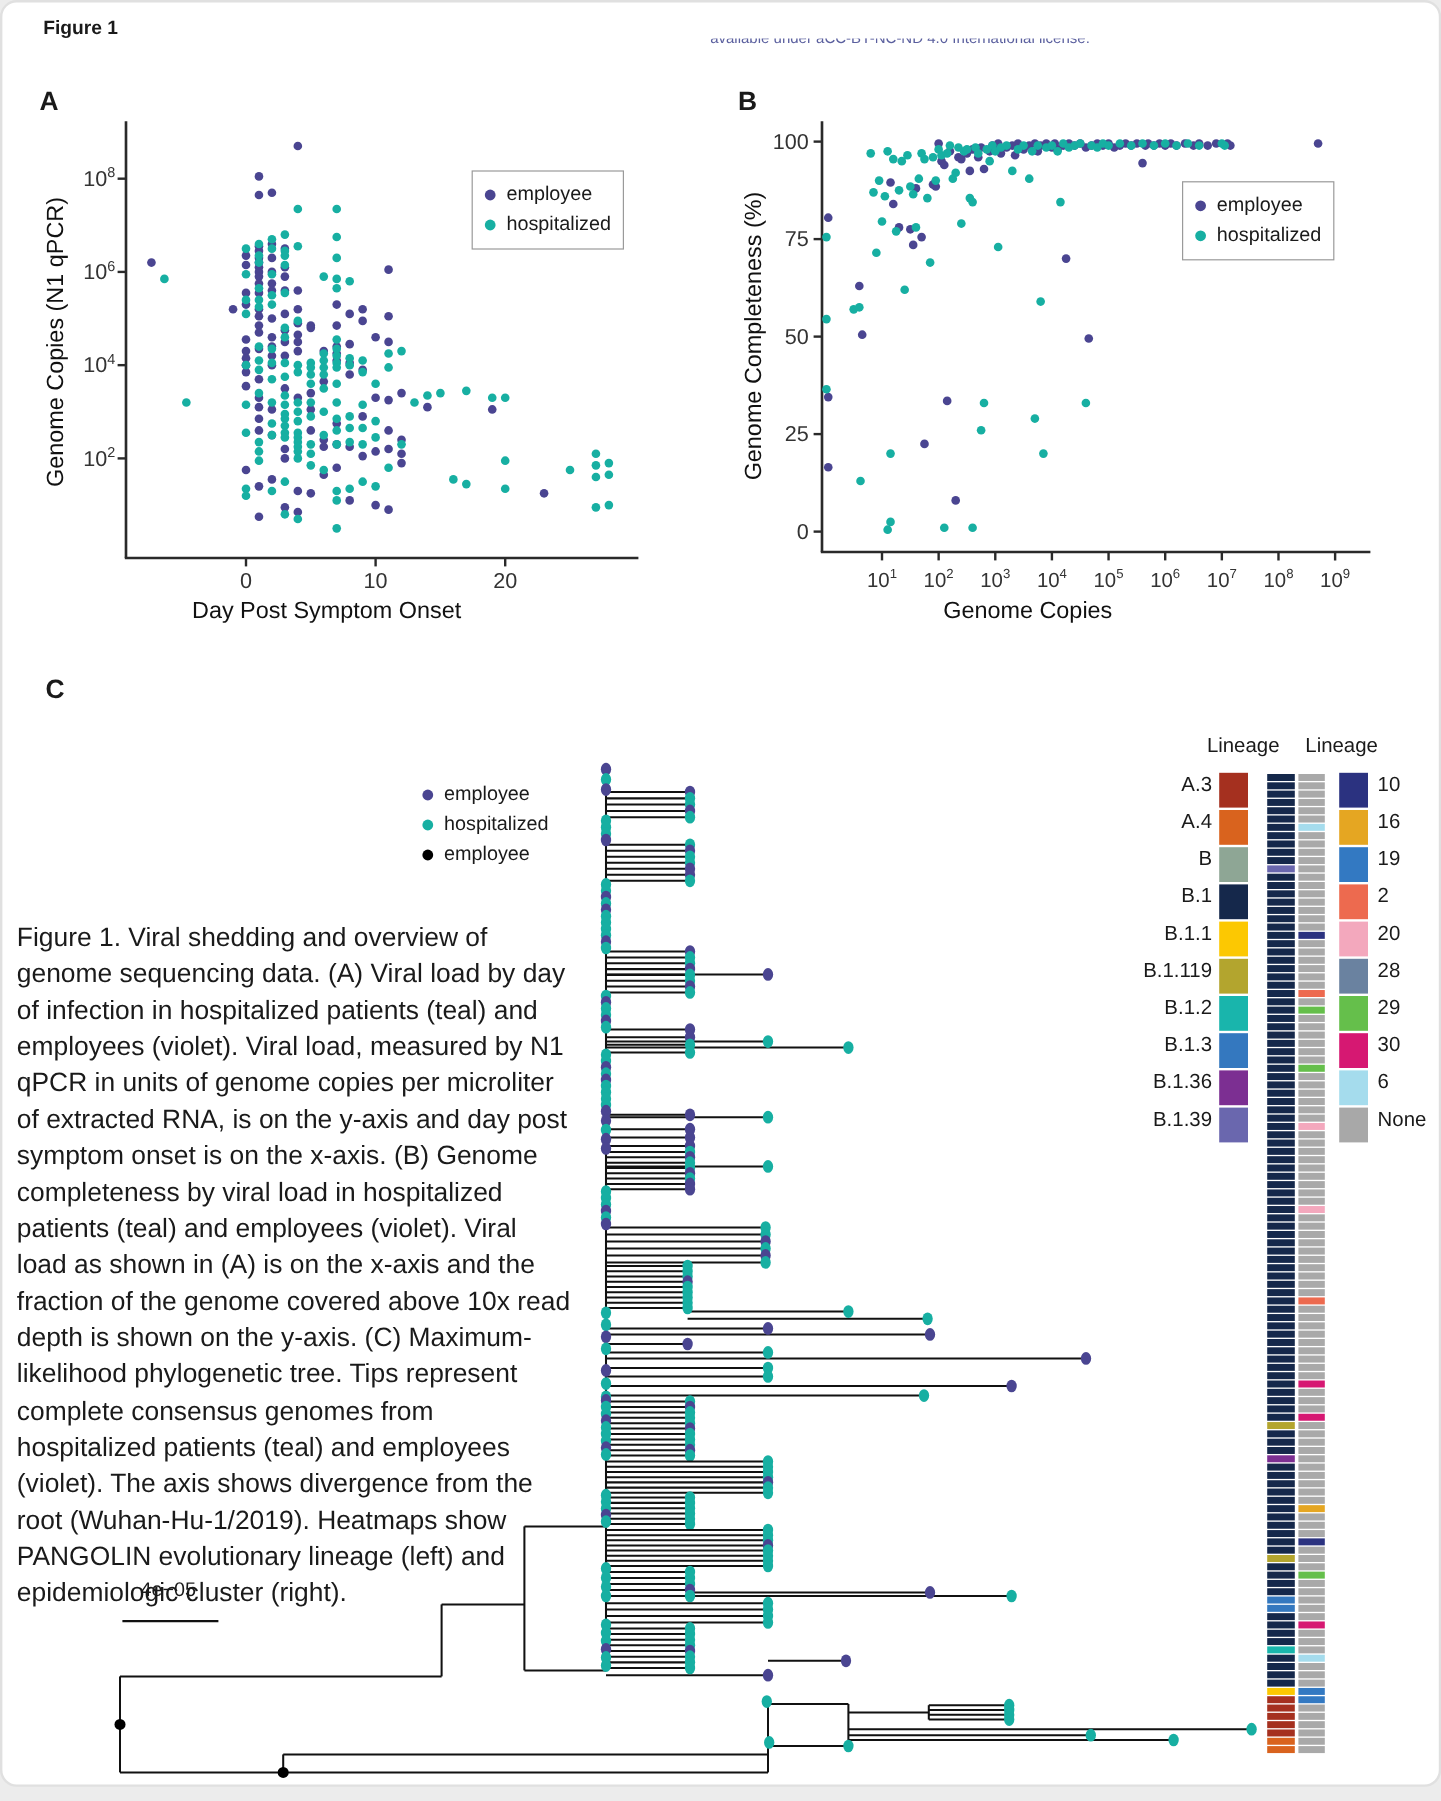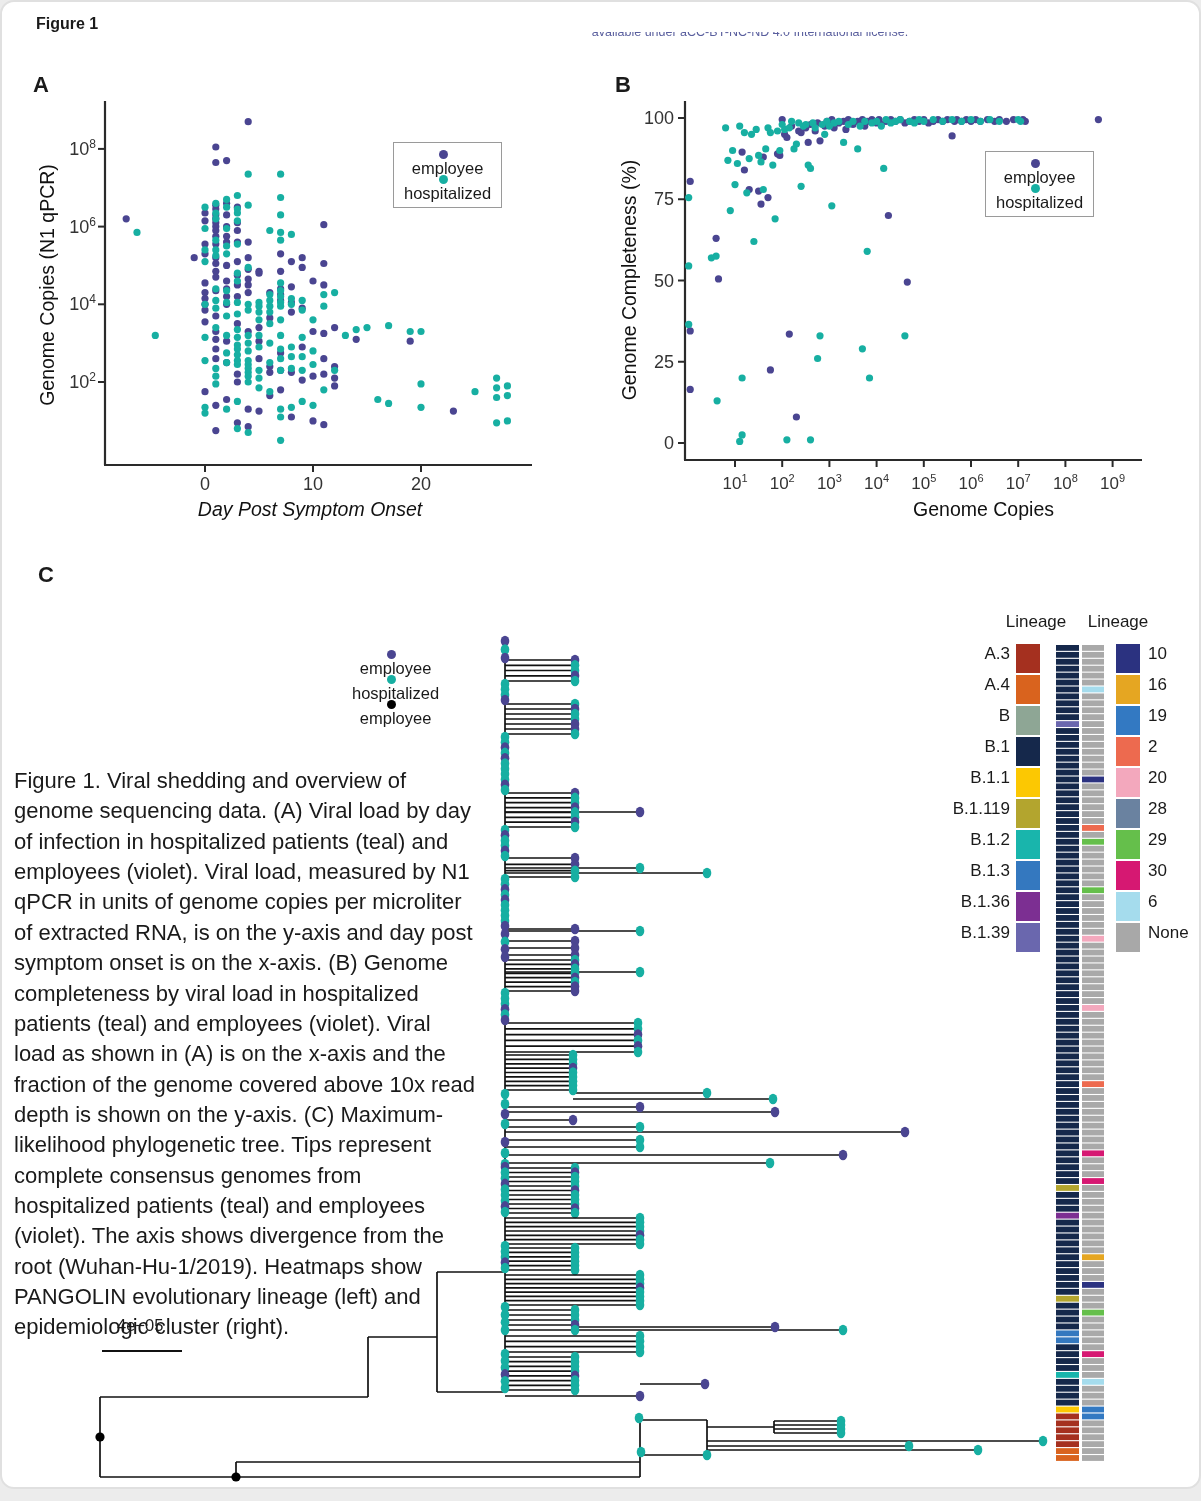--- a/index.html
+++ b/index.html
@@ -7,21 +7,21 @@
        font-family:"Liberation Sans", sans-serif;color:#1a1a1a;overflow:hidden;}
   .page{position:absolute;left:0;top:0;width:1197px;height:1485px;background:#ffffff;
         border:2px solid #e0e0e0;border-radius:14px;}
   .abs{position:absolute;}
   #chart-svg{position:absolute;left:0;top:0;}
   .fig-title{font-size:16px;font-weight:bold;}
   .panel-label{font-size:22px;font-weight:bold;}
   .axis-title{font-size:19.5px;color:#111;}
   .rot{transform:translate(-50%,-50%) rotate(-90deg);transform-origin:center;white-space:nowrap;}
   .legend-box{border:1px solid #9a9a9a;background:#fff;padding:7px 10px 7px 10px;}
-  .legend-row{display:flex;align-items:center;height:25px;white-space:nowrap;flex-direction:column;}
+  .legend-row{display:flex;align-items:center;height:25px;white-space:nowrap;}
   .legend-dot{width:9px;height:9px;border-radius:50%;margin-right:9px;flex:0 0 auto;}
   .legend-label{font-size:16.5px;}
   .dot-e{background:#4a4591;}
   .dot-h{background:#17afa2;}
   .dot-r{background:#000000;}
   .caption{font-size:22px;line-height:1.38;width:462px;}
   .watermark-clip{overflow:hidden;height:7px;width:750px;margin-top:32px;}
   .watermark-text{font-size:12.5px;color:#5a5f9e;transform:translateY(-7px);display:block;
                   text-align:center;white-space:nowrap;}
   .hm-header{font-size:17px;text-align:center;}
@@ -1128,23 +1128,23 @@
   <span class="watermark-text">available under aCC-BY-NC-ND 4.0 International license.</span>
 </div>
 
 <div class="abs fig-title" style="left:36px;top:15px;">Figure 1</div>
 
 <div class="abs panel-label" style="left:33px;top:72px;">A</div>
 <div class="abs panel-label" style="left:615px;top:72px;">B</div>
 <div class="abs panel-label" style="left:38px;top:562px;">C</div>
 
 <div class="abs axis-title rot" style="left:47px;top:285px;">Genome Copies (N1 qPCR)</div>
-<div class="abs axis-title" style="left:160px;top:498px;width:300px;text-align:center;font-style:italic;">Day Post Symptom Onset</div>
+<div class="abs axis-title" style="left:160px;top:498px;width:300px;">Day Post Symptom Onset</div>
 <div class="abs axis-title rot" style="left:629px;top:280px;">Genome Completeness (%)</div>
-<div class="abs axis-title" style="left:754px;top:498px;width:300px;text-align:right;">Genome Copies</div>
+<div class="abs axis-title" style="left:786px;top:498px;width:300px;text-align:left;">Genome Copies</div>
 
 <div class="abs legend-box" style="left:393px;top:142px;">
   <div class="legend-row">
     <span class="legend-dot dot-e" style="background: rgb(74, 69, 145);"></span>
     <span class="legend-label">employee</span>
   </div>
   <div class="legend-row">
     <span class="legend-dot dot-h" style="background: rgb(23, 175, 162);"></span>
     <span class="legend-label">hospitalized</span>
   </div>

